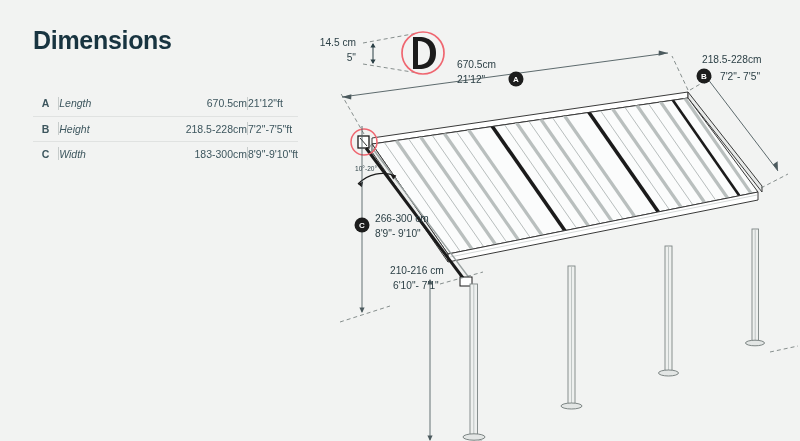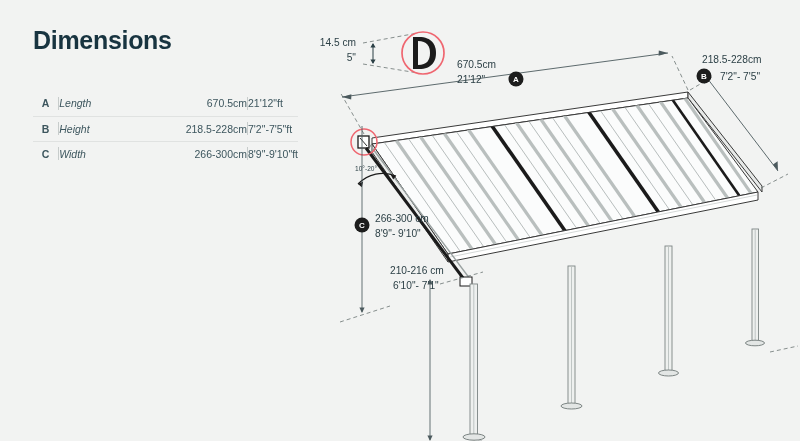--- a/index.html
+++ b/index.html
@@ -73,21 +73,21 @@
               <div class="sepbar"></div>
             </td>
           <td class="c-imp">7'2"-7'5"ft</td>
         </tr>
         <tr>
           <td class="c-letter">C</td>
           <td class="c-sep">
               <div class="sepbar"></div>
             </td>
           <td class="c-name">Width</td>
-          <td class="c-metric">266-300cm</td>
+          <td class="c-metric">183-300cm</td>
           <td class="c-sep">
               <div class="sepbar"></div>
             </td>
           <td class="c-imp">8'9"-9'10"ft</td>
         </tr>
       </tbody>
     </table>
   </div>
 
   <div class="diagram">

